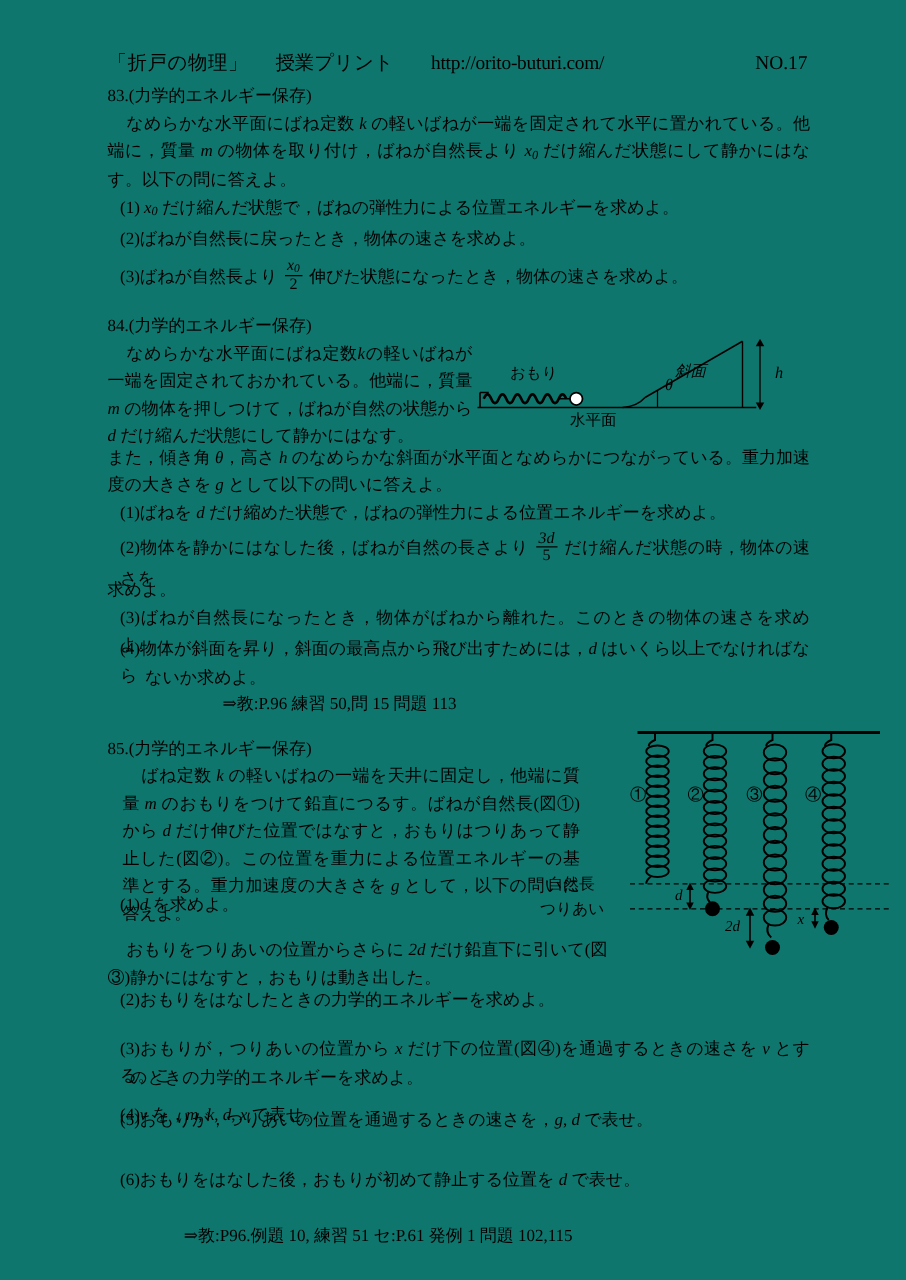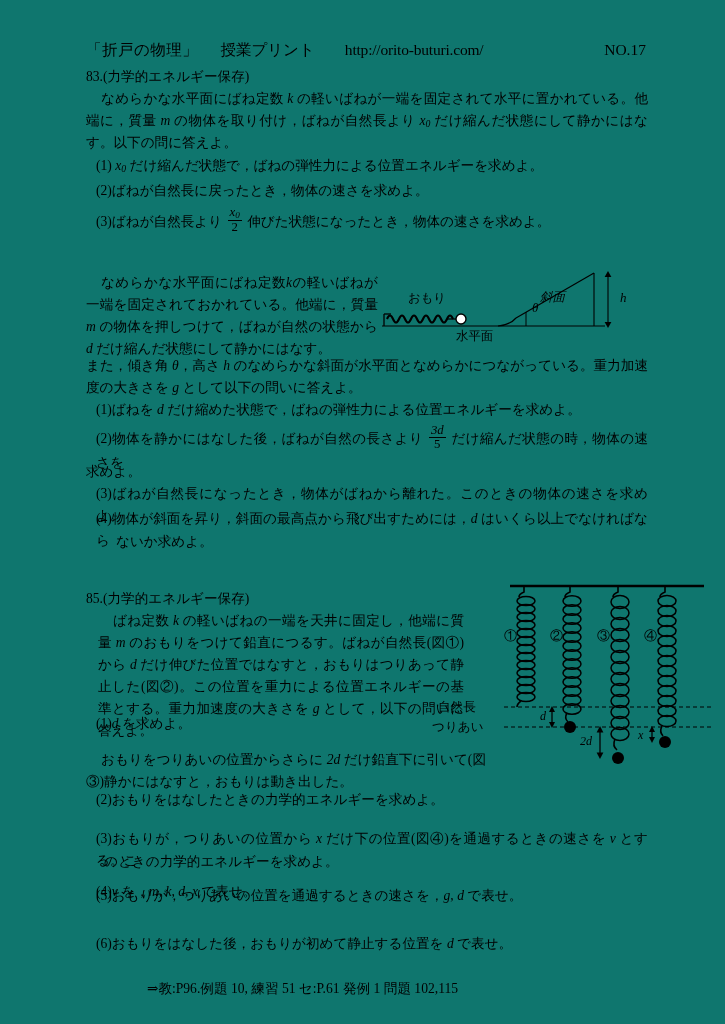--- a/index.html
+++ b/index.html
@@ -143,20 +143,23 @@
   </div>
 
   <div class="blk" style="left:96px; top:180px; width:552px;">
     (2)ばねが自然長に戻ったとき，物体の速さを求めよ。
   </div>
 
   <div class="blk" style="left:96px; top:206px; width:552px;">
     (3)ばねが自然長より <span class="frac"><span class="num">x<span class="sub" style="vertical-align:-0.18em;">0</span></span><span class="den">2</span></span> 伸びた状態になったとき，物体の速さを求めよ。
   </div>
 
+  <div class="blk" style="left:86px; top:250px; width:560px;">
+    <span class="prob-title">84.</span><span>(力学的エネルギー保存)</span>
+  </div>
 
   <div class="blk indent1" style="left:86px; top:272px; width:292px;">
     なめらかな水平面にばね定数<span class="ital">k</span>の軽いばねが一端を固定されておかれている。他端に，質量<span class="ital">m</span> の物体を押しつけて，ばねが自然の状態から <span class="ital">d</span> だけ縮んだ状態にして静かにはなす。
   </div>
 
   <div class="fig-incline">
     <svg width="272" height="92" viewBox="0 0 272 92">
 
       <line x1="2" y1="64" x2="225" y2="64" stroke="#000" stroke-width="1.2"></line>
 
@@ -207,20 +210,21 @@
     (3)ばねが自然長になったとき，物体がばねから離れた。このときの物体の速さを求めよ。
   </div>
 
   <div class="blk" style="left:96px; top:508px; width:552px;">
     (4)物体が斜面を昇り，斜面の最高点から飛び出すためには，<span class="ital">d</span> はいくら以上でなければなら
   </div>
   <div class="blk" style="left:116px; top:531px; width:552px;">
     ないか求めよ。
   </div>
 
+  <div class="ref" style="left:178px; top:554px;">⇒教:P.96  練習 50,問 15  問題 113</div>
 
   <div class="blk" style="left:86px; top:588px; width:400px;">
     <span class="prob-title">85.</span><span>(力学的エネルギー保存)</span>
   </div>
 
   <div class="blk indent1" style="left:86px; top:610px; width:366px;margin-left:12px;">
     ばね定数 <span class="ital">k</span> の軽いばねの一端を天井に固定し，他端に質量 <span class="ital">m</span> のおもりをつけて鉛直につるす。ばねが自然長(図①)から <span class="ital">d</span> だけ伸びた位置ではなすと，おもりはつりあって静止した(図②)。この位置を重力による位置エネルギーの基準とする。重力加速度の大きさを <span class="ital">g</span> として，以下の問いに答えよ。
   </div>
 
   <div class="fig-springs">

